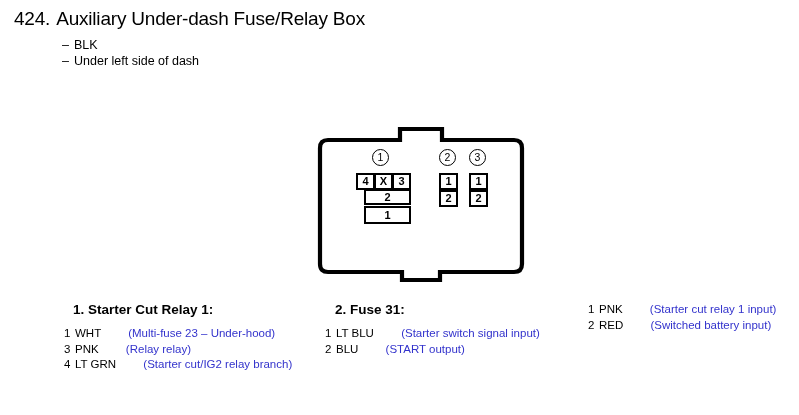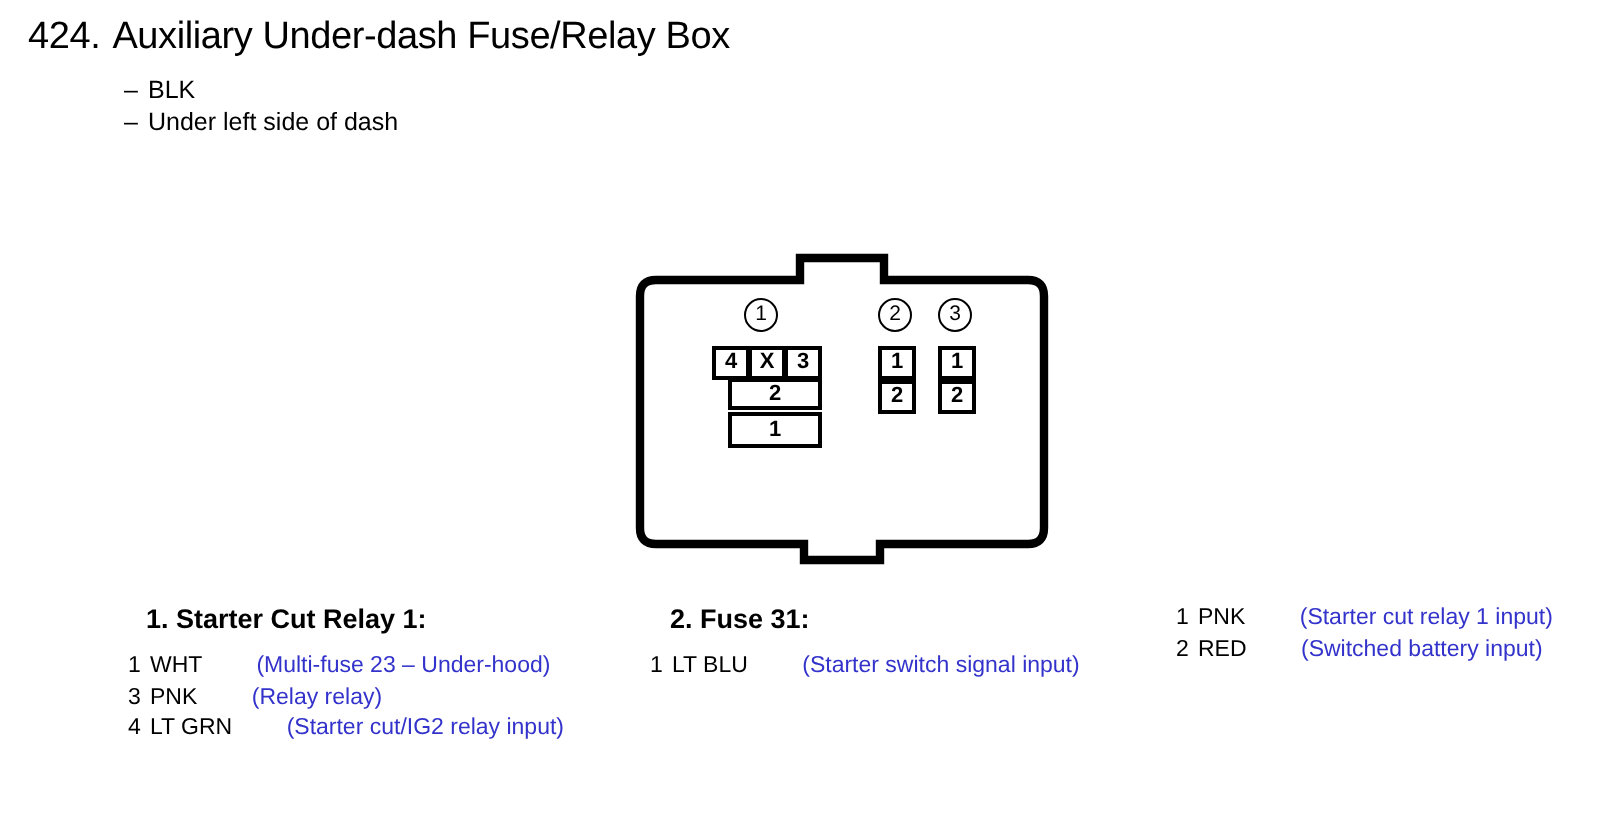--- a/index.html
+++ b/index.html
@@ -193,30 +193,34 @@
     <div class="legend-row">
       <span class="pin-num">1</span><span class="wire-code">WHT</span>
       <span class="wire-desc">(Multi-fuse 23 – Under-hood)</span>
     </div>
     <div class="legend-row">
       <span class="pin-num">3</span><span class="wire-code">PNK</span>
       <span class="wire-desc">(Relay relay)</span>
     </div>
     <div class="legend-row">
       <span class="pin-num">4</span><span class="wire-code">LT GRN</span>
-      <span class="wire-desc">(Starter cut/IG2 relay input)</span>
+      <span class="wire-desc">(Starter cut/IG2 relay branch)</span>
     </div>
   </div>
 
   <div class="legend-col" id="legend-col-2">
     <div class="legend-heading">2. Fuse 31:</div>
     <div class="legend-row">
       <span class="pin-num">1</span><span class="wire-code">LT BLU</span>
       <span class="wire-desc">(Starter switch signal input)</span>
     </div>
+    <div class="legend-row">
+      <span class="pin-num">2</span><span class="wire-code">BLU</span>
+      <span class="wire-desc">(START output)</span>
+    </div>
   </div>
 
   <div class="legend-col" id="legend-col-3">
     <div class="legend-row">
       <span class="pin-num">1</span><span class="wire-code">PNK</span>
       <span class="wire-desc">(Starter cut relay 1 input)</span>
     </div>
     <div class="legend-row">
       <span class="pin-num">2</span><span class="wire-code">RED</span>
       <span class="wire-desc">(Switched battery input)</span>

